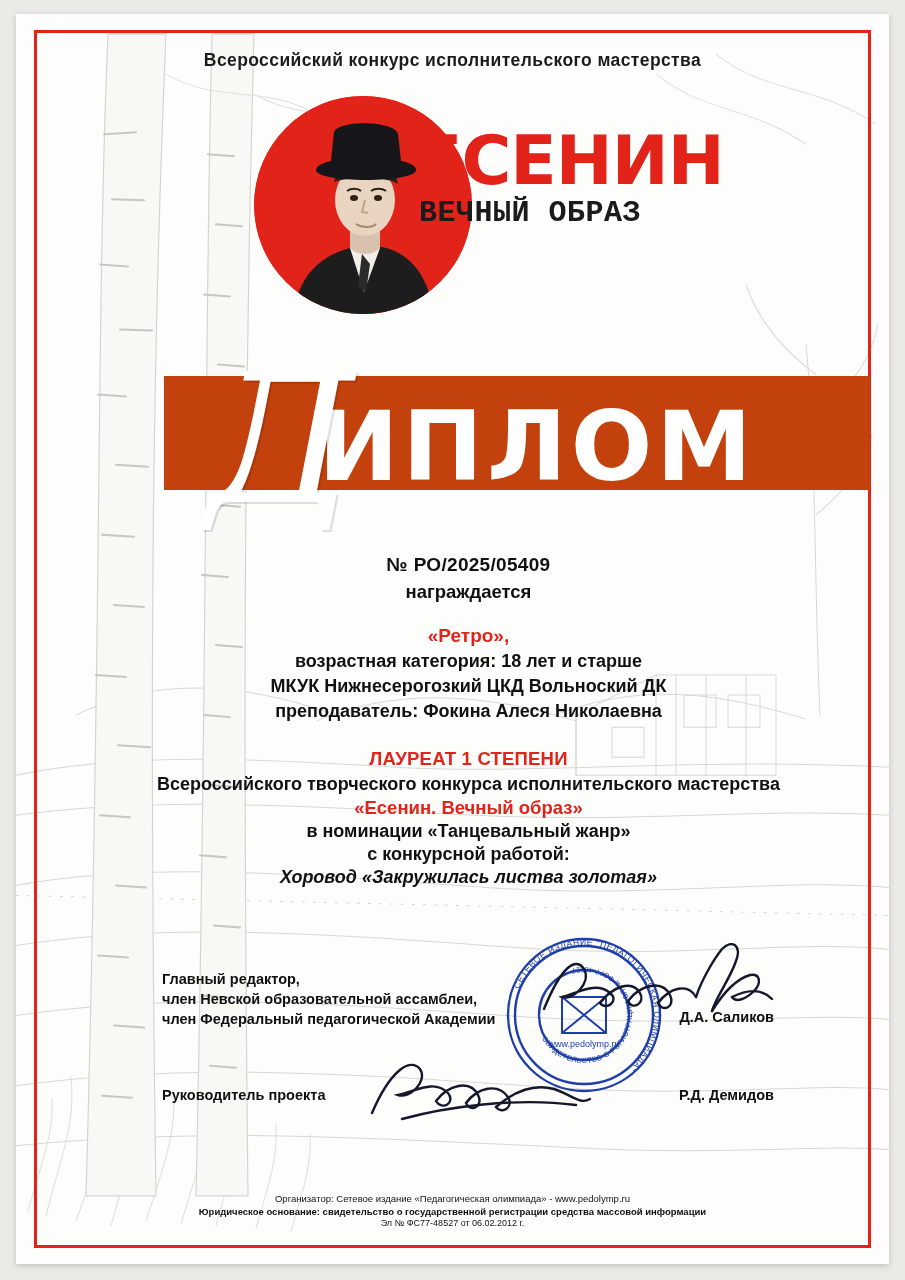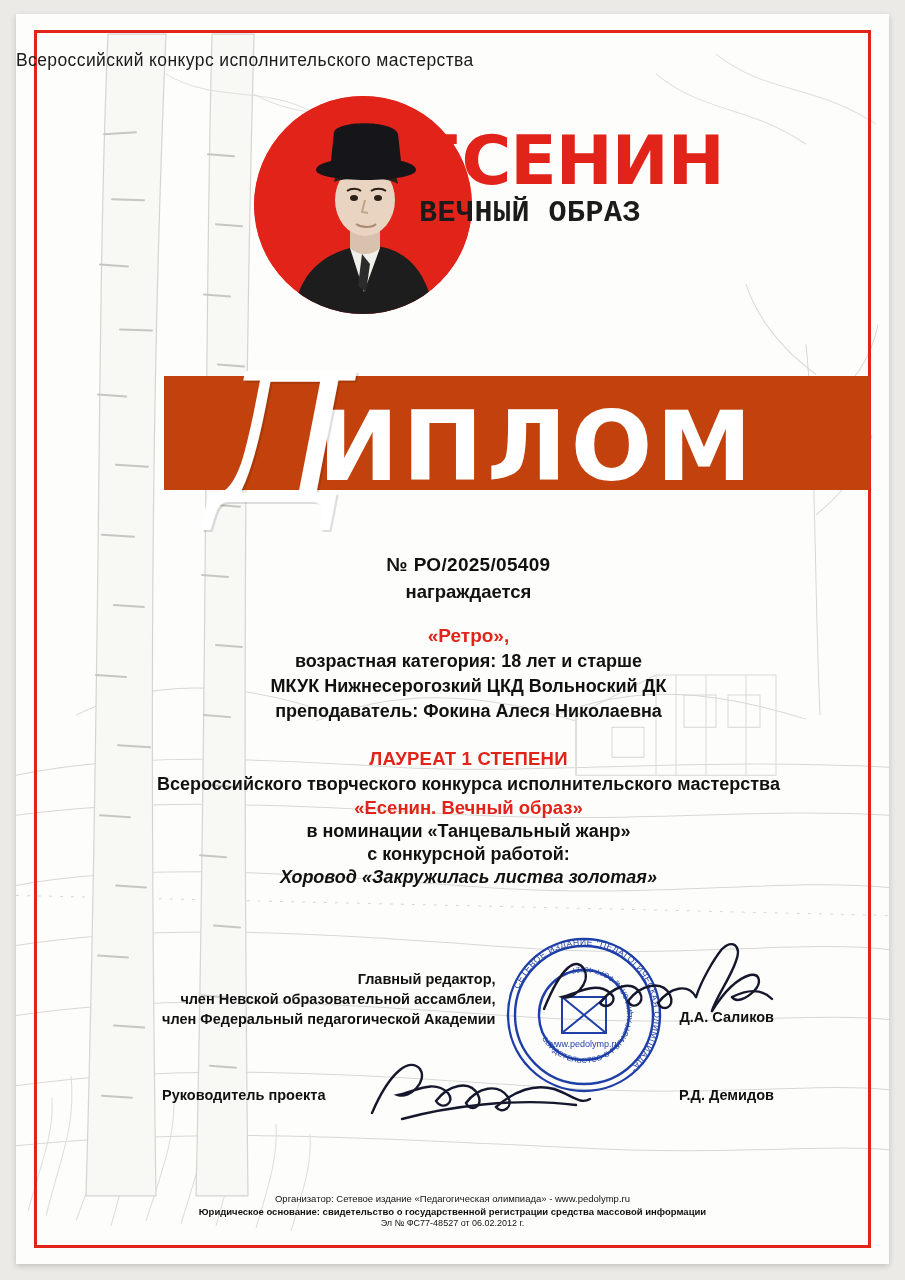--- a/index.html
+++ b/index.html
@@ -46,24 +46,25 @@
     opacity: 0.55;
   }
   .bg-art svg { display: block; width: 100%; height: 100%; }
 
   
   .header-title {
     position: absolute;
     top: 36px;
     left: 0;
     width: 100%;
+    text-align: center;
     font-size: 17.5px;
     letter-spacing: 0.4px;
     color: #1b1b1b;
-    font-weight: 400;
+    font-weight: 700;
     font-family: "Liberation Sans", sans-serif;
   }
 
   
   .logo-block {
     position: absolute;
     top: 72px;
     left: 0;
     width: 100%;
     height: 240px;
@@ -218,21 +219,21 @@
     width: 612px;
   }
   .sig-left {
     position: absolute;
     left: 0;
     top: 0;
     font-size: 14.5px;
     font-weight: 700;
     line-height: 20px;
     color: #111;
-    text-align: right;
+    text-align: left;
   }
   .sig-name-1 {
     position: absolute;
     right: 0;
     top: 40px;
     font-size: 14.5px;
     font-weight: 700;
     color: #111;
   }
   .sig-role-2 {

